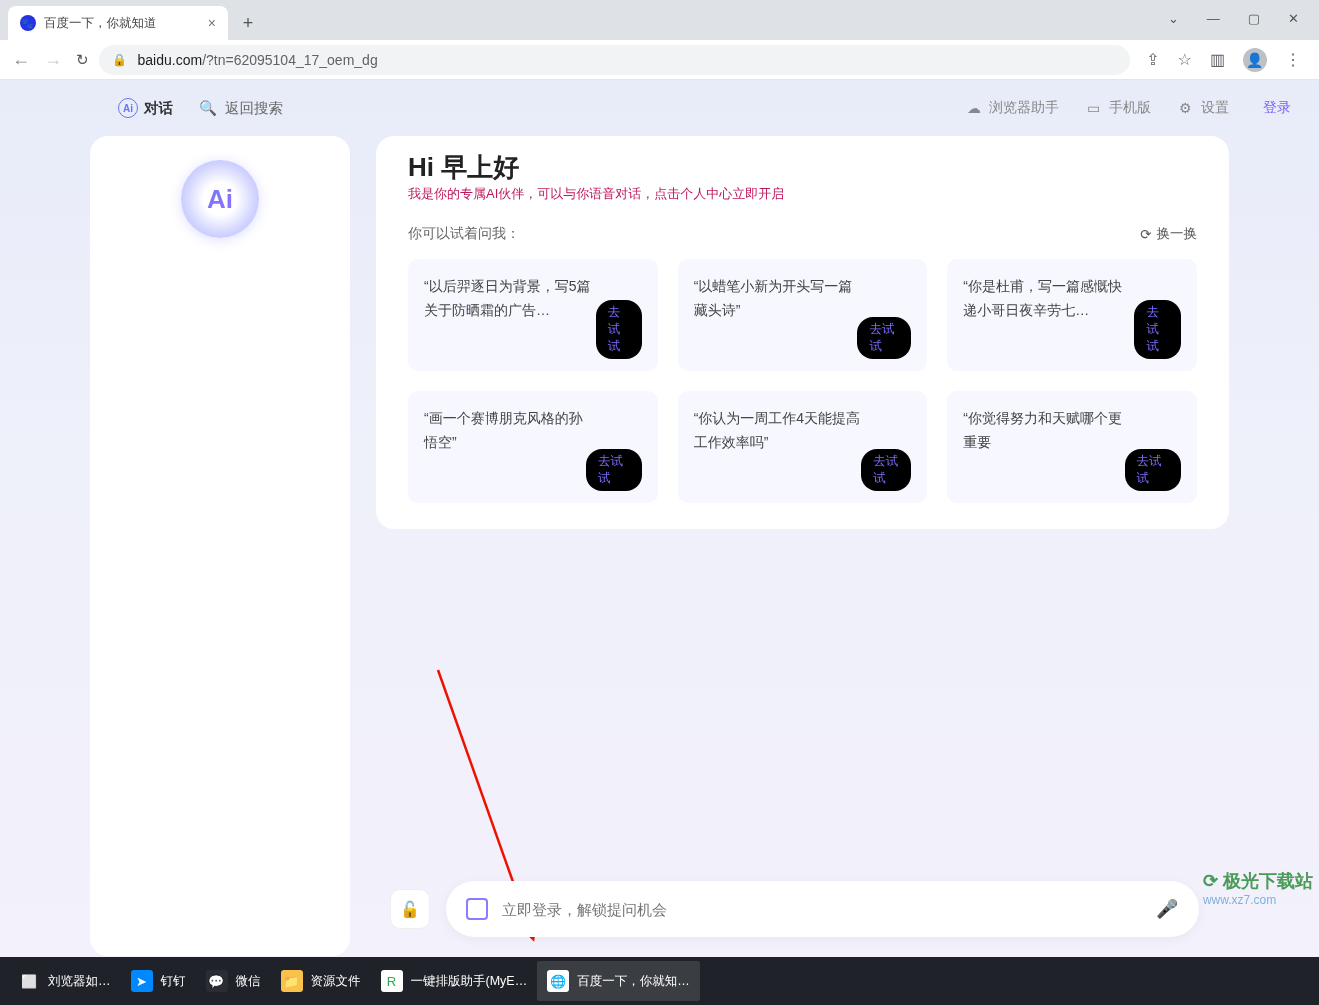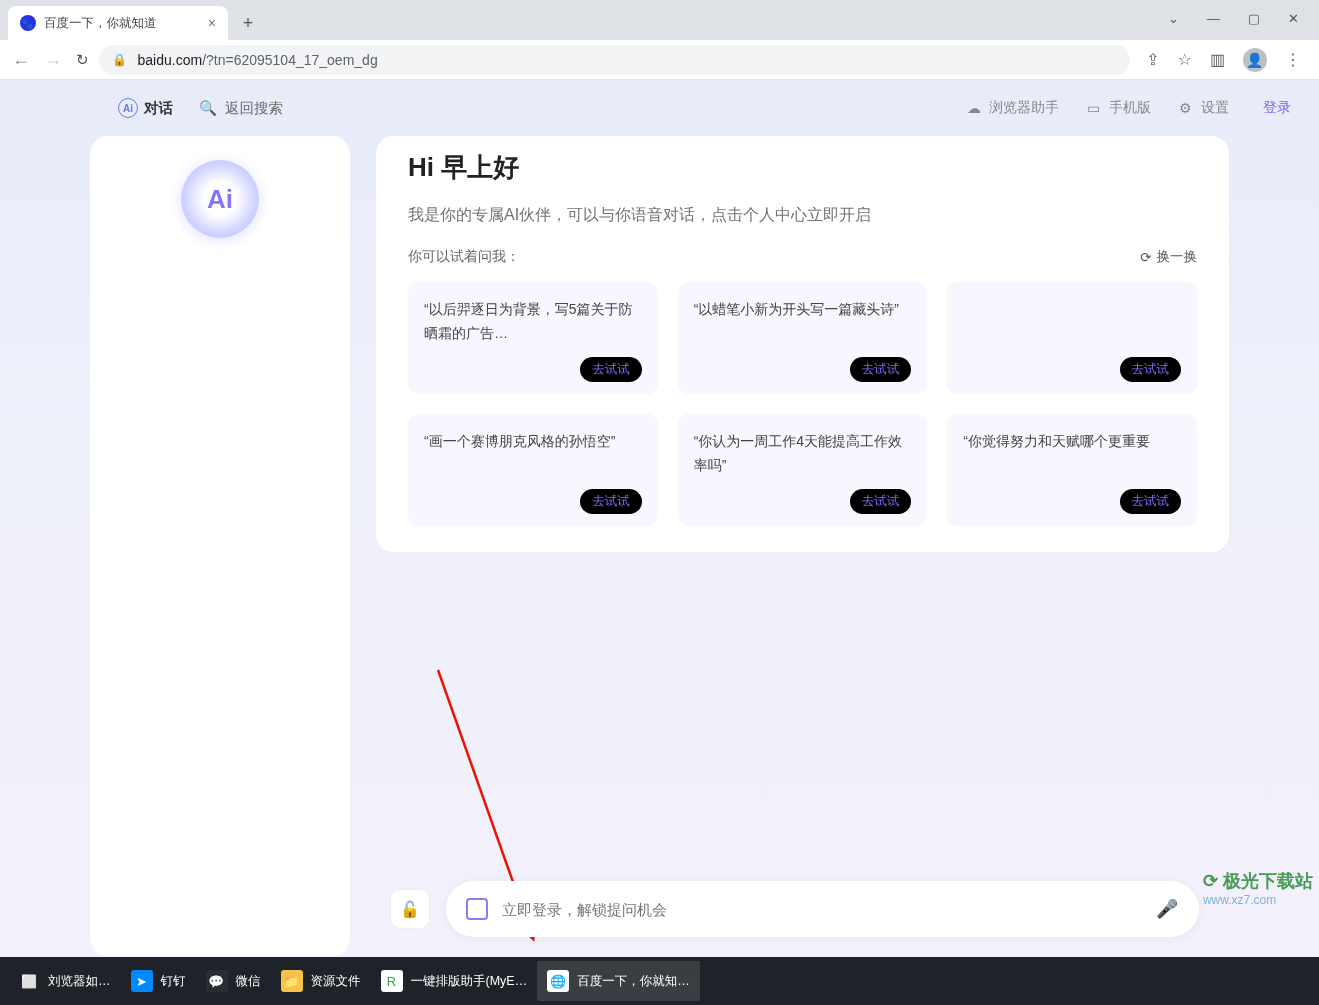--- a/index.html
+++ b/index.html
@@ -35,25 +35,25 @@
 .login{color:#7a5cff;margin-left:34px}
 
 .layout{display:flex;padding:0 90px;gap:26px}
 .sidebar{width:260px;background:#fff;border-radius:18px;height:820px;padding-top:24px;display:flex;flex-direction:column;align-items:center}
 .ai-logo{width:78px;height:78px;border-radius:50%;background:radial-gradient(circle,#fff 30%,#d5d8ff 60%,#c5c8ff 75%,#fff 100%);display:flex;align-items:center;justify-content:center;box-shadow:0 2px 12px rgba(120,130,255,.25)}
 .ai-logo span{font-size:26px;font-weight:700;background:linear-gradient(135deg,#6b7cff,#9a6bff);-webkit-background-clip:text;background-clip:text;-webkit-text-fill-color:transparent}
 
 .main{flex:1}
 .card{background:#fff;border-radius:18px;padding:14px 32px 26px}
 .greet{font-size:26px;font-weight:700;color:#222}
-.intro{font-size:16px;color:#737373;margin-top:20px}
+.intro{font-size:13px;color:#be185d;margin-top:0}
 .try-row{display:flex;align-items:center;margin-top:22px;font-size:14px;color:#666}
 .swap{margin-left:auto;display:flex;align-items:center;gap:5px;cursor:pointer;color:#555;font-size:13.5px}
 .grid{display:grid;grid-template-columns:repeat(3,1fr);gap:20px;margin-top:16px}
-.sug{background:#f6f7ff;border-radius:10px;padding:16px 16px 12px;min-height:112px;display:flex;flex-direction:column}
+.sug{background:#f6f7ff;border-radius:10px;padding:16px 16px 12px;min-height:112px;display:flex;flex-direction:row}
 .sug-text{font-size:14px;color:#444;line-height:1.7}
 .sug-btn{align-self:flex-end;margin-top:auto;background:#000000;border-radius:16px;padding:4px 12px;font-size:12.5px;color:#7a6cff;cursor:pointer}
 
 
 .input-wrap{position:absolute;bottom:20px;left:390px;right:120px;display:flex;align-items:center;gap:16px}
 .lock-box{width:40px;height:40px;background:#fff;border-radius:10px;display:flex;align-items:center;justify-content:center;color:#999;border:1px solid #eee}
 .chat-input{flex:1;height:56px;background:#fff;border-radius:28px;display:flex;align-items:center;padding:0 20px;gap:14px;box-shadow:0 2px 12px rgba(0,0,0,.05)}
 .cube-ic{width:22px;height:22px;border:2px solid #8a7cff;border-radius:4px;position:relative}
 .chat-input input{flex:1;border:none;outline:none;font-size:15px;background:transparent;color:#a21caf}
 .mic{color:#bbb;font-size:18px}
@@ -158,20 +158,21 @@
         <div class="grid">
           <div class="sug">
               <div class="sug-text">“以后羿逐日为背景，写5篇关于防晒霜的广告…</div>
               <div class="sug-btn">去试试</div>
             </div>
           <div class="sug">
               <div class="sug-text">“以蜡笔小新为开头写一篇藏头诗”</div>
               <div class="sug-btn">去试试</div>
             </div>
           <div class="sug">
+              <div class="sug-text">“你是杜甫，写一篇感慨快递小哥日夜辛劳七…</div>
               <div class="sug-btn">去试试</div>
             </div>
           <div class="sug">
               <div class="sug-text">“画一个赛博朋克风格的孙悟空”</div>
               <div class="sug-btn">去试试</div>
             </div>
           <div class="sug">
               <div class="sug-text">“你认为一周工作4天能提高工作效率吗”</div>
               <div class="sug-btn">去试试</div>
             </div>

